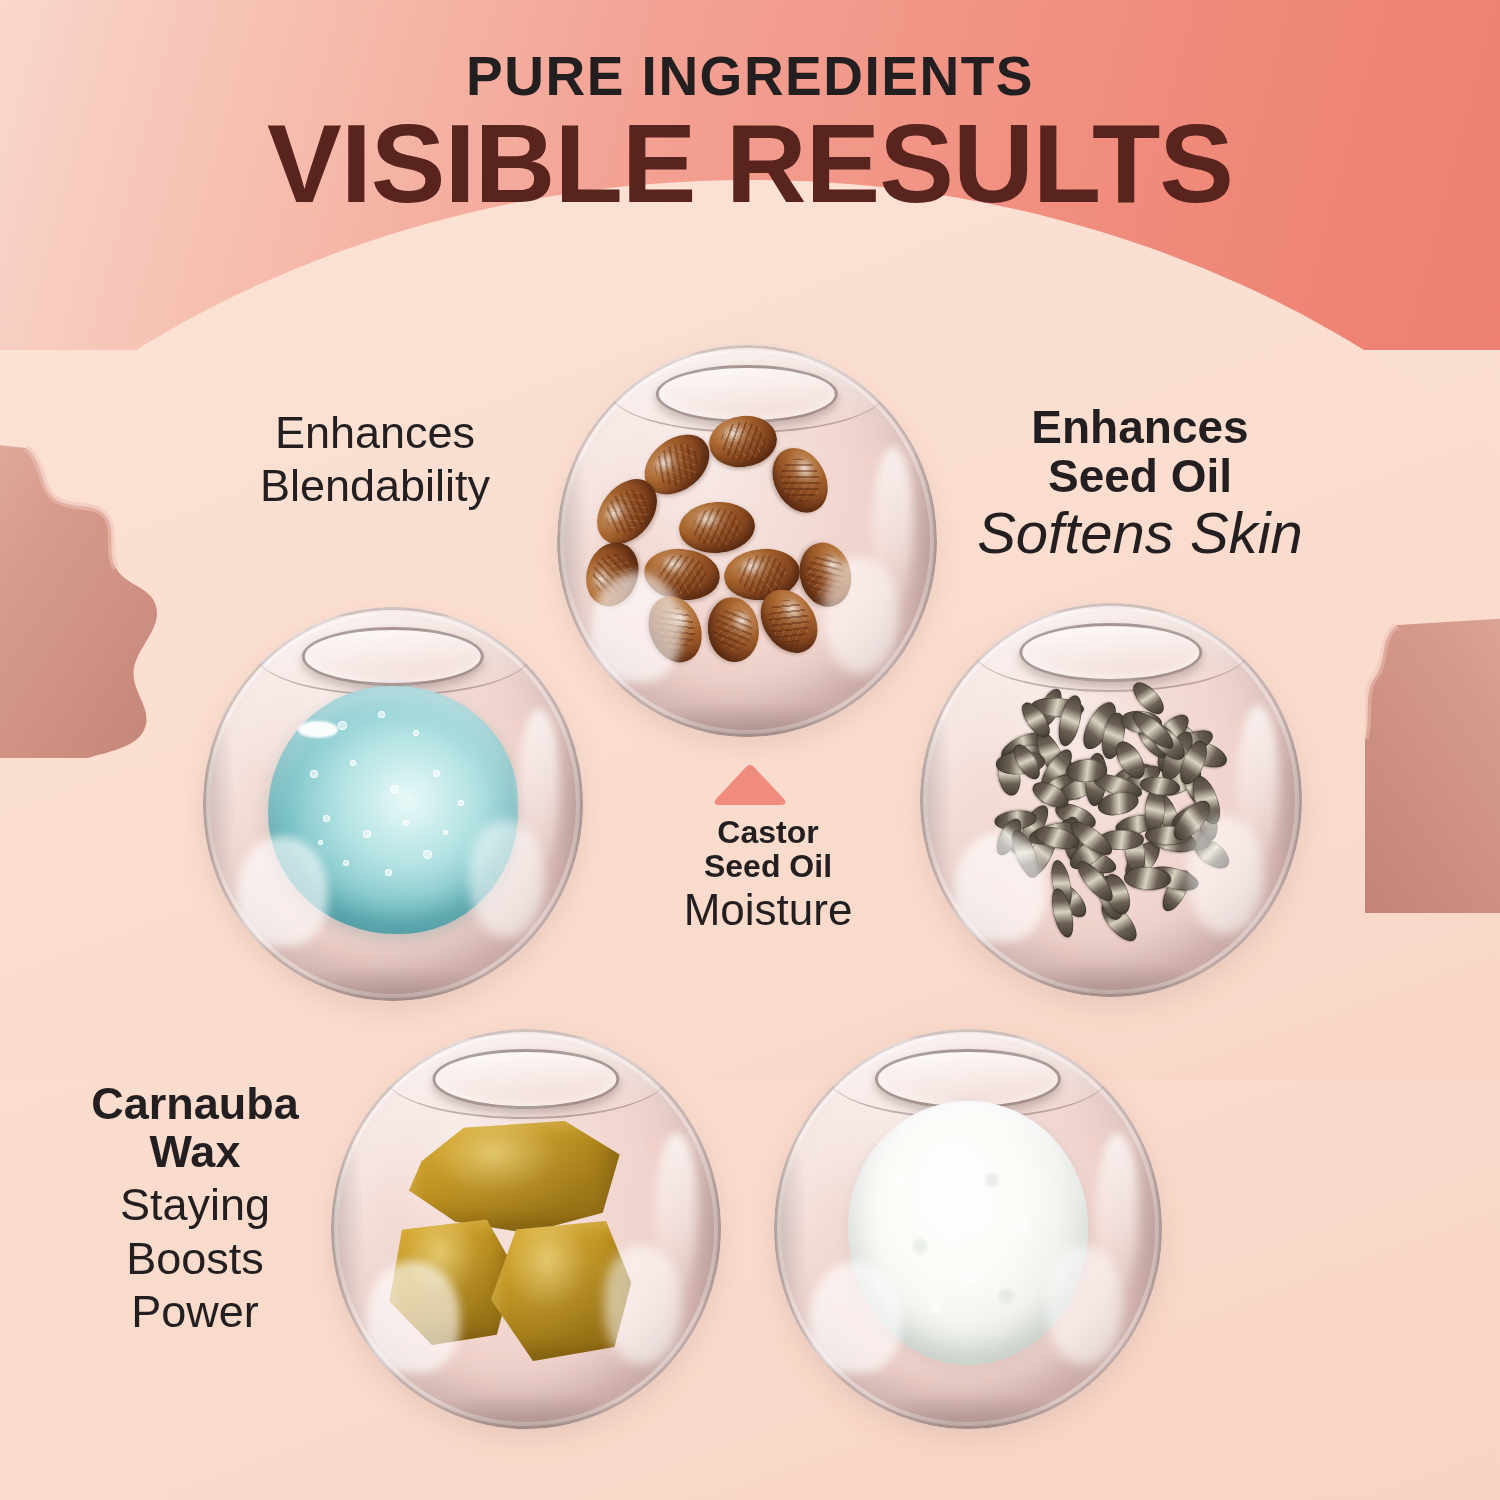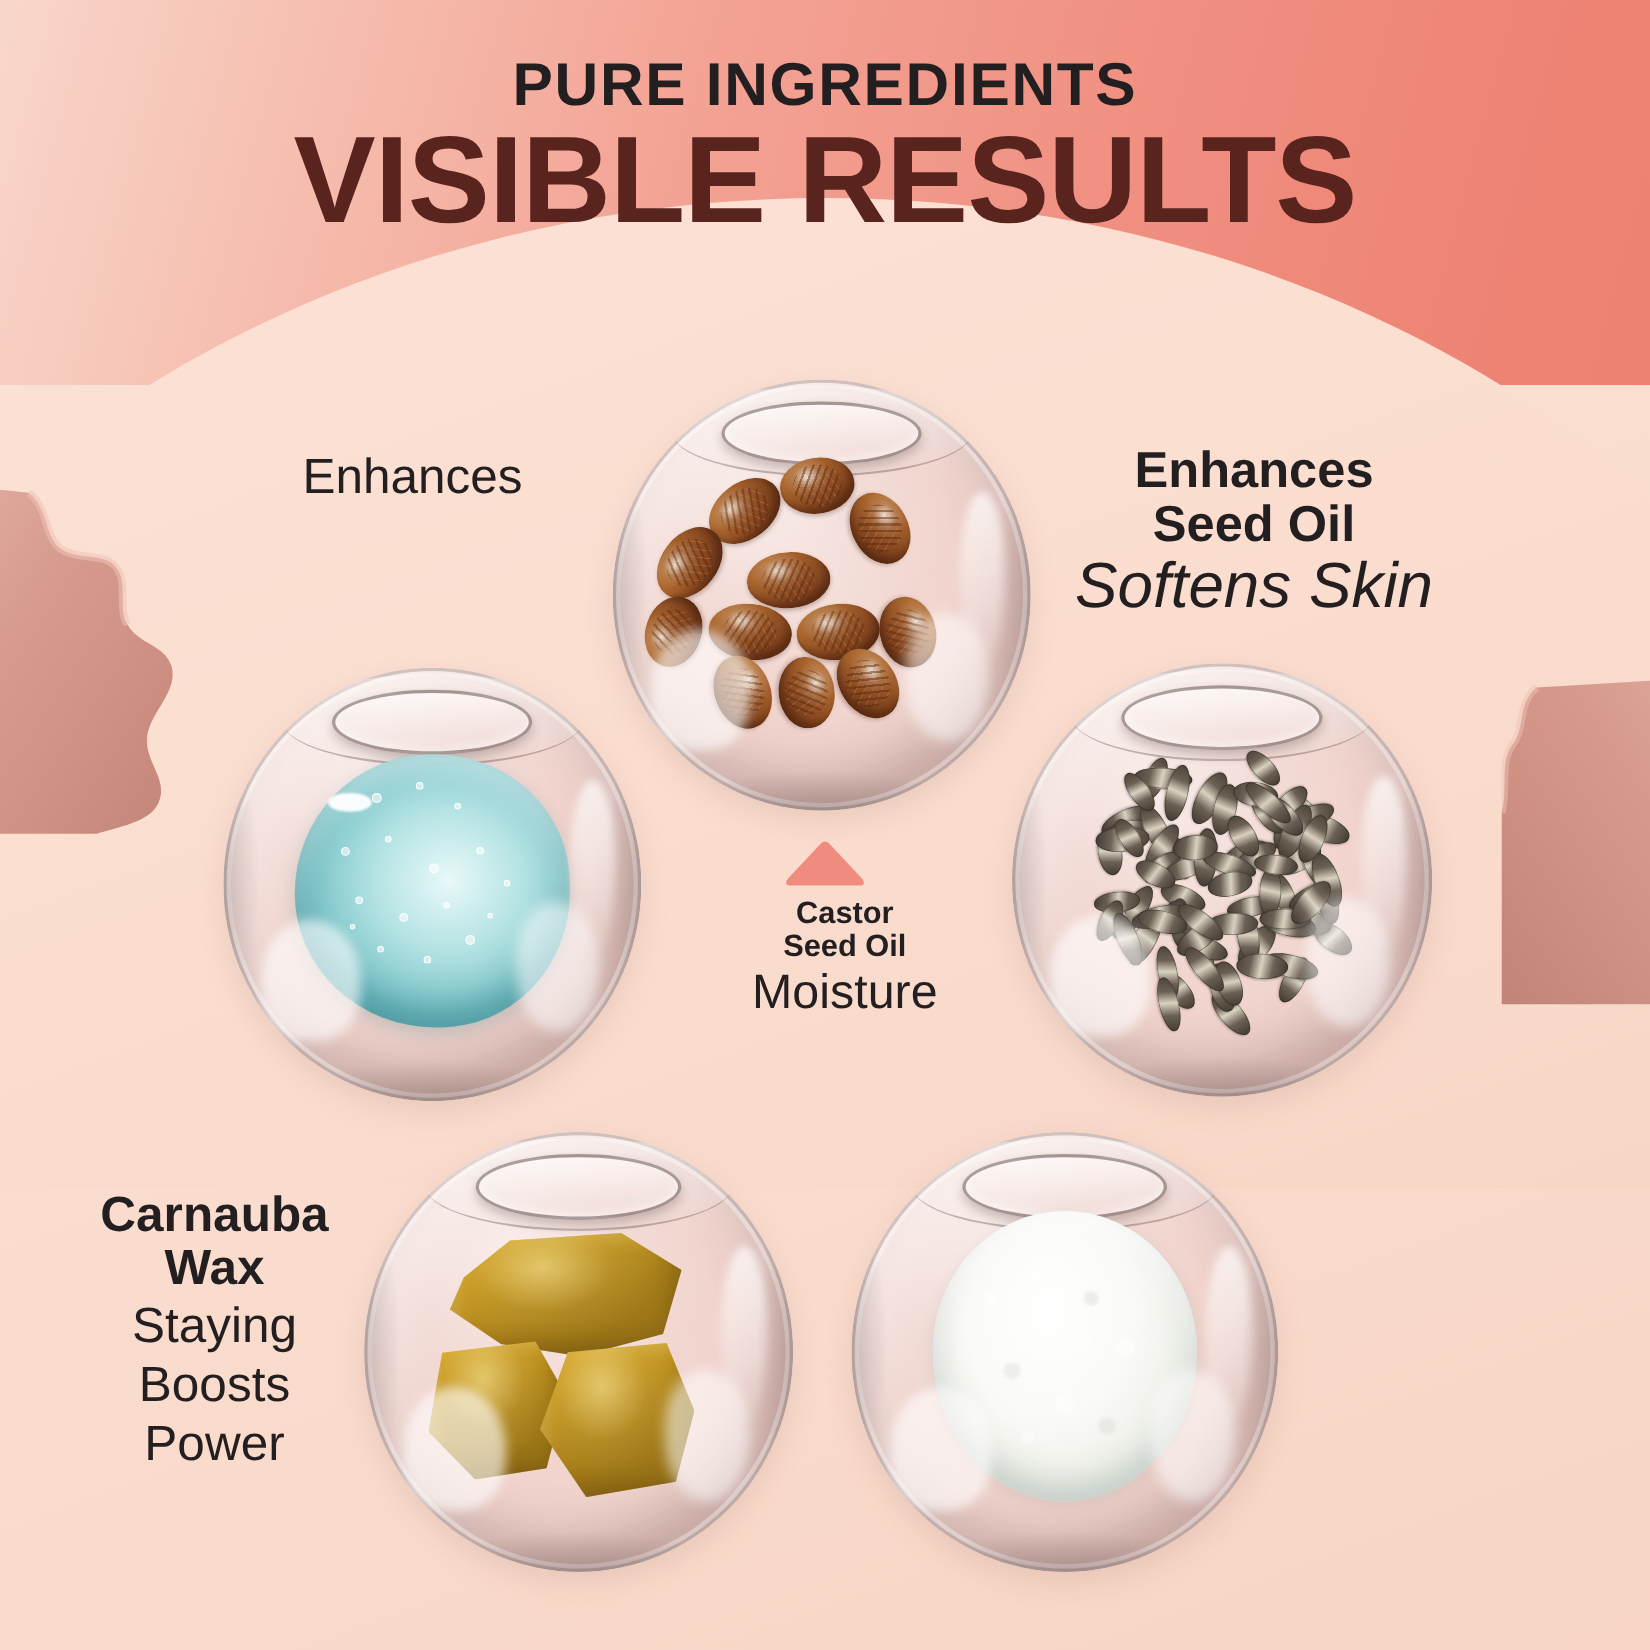--- a/index.html
+++ b/index.html
@@ -194,21 +194,21 @@
 
   #label-glycerin  { left:180px;  top:405px;  width:390px; text-align:center; }
   #label-glycerin .ttl { font-size:46px; }
   #label-glycerin .sub { font-size:45px; margin-top:3px; }
 
   #label-sunflower { left:940px;  top:403px;  width:400px; text-align:center; }
   #label-sunflower .ttl { font-size:46px; }
   #label-sunflower .sub { font-size:58px; margin-top:0;font-style:italic; }
 
   #label-castor    { left:618px;  top:815px;  width:300px; text-align:center; }
-  #label-castor .ttl { font-size:28px;text-align:center; }
+  #label-castor .ttl { font-size:32px;text-align:center; }
   #label-castor .sub { font-size:44px; margin-top:3px; }
 
   #label-carnauba  { left:30px;   top:1080px; width:330px; text-align:center; }
   #label-carnauba .ttl { font-size:45px; }
   #label-carnauba .sub { font-size:45px; margin-top:4px; }
 
   #label-nongmo    { left:1160px; top:1080px; width:330px; text-align:center; }
   #label-nongmo .ttl { font-size:45px; }
   #label-nongmo .sub { font-size:45px; margin-top:4px; }
 
@@ -452,20 +452,21 @@
     <div class="hl-b"></div>
     <div class="hl-c"></div>
   </div>
 
   <svg id="pointer-triangle" viewBox="0 0 76 44">
     <path d="M34 4 Q38 0 42 4 L72 36 Q76 42 69 42 L7 42 Q0 42 4 36 Z" fill="#F08C7E"></path>
   </svg>
 
   <div class="label" id="label-glycerin">
     <div class="sub">Enhances</div>
+    <div class="sub">Blendability</div>
   </div>
 
   <div class="label" id="label-sunflower">
     <div class="ttl">Enhances</div>
     <div class="ttl">Seed Oil</div>
     <div class="sub">Softens Skin</div>
   </div>
 
   <div class="label" id="label-castor">
     <div class="ttl">Castor</div>

